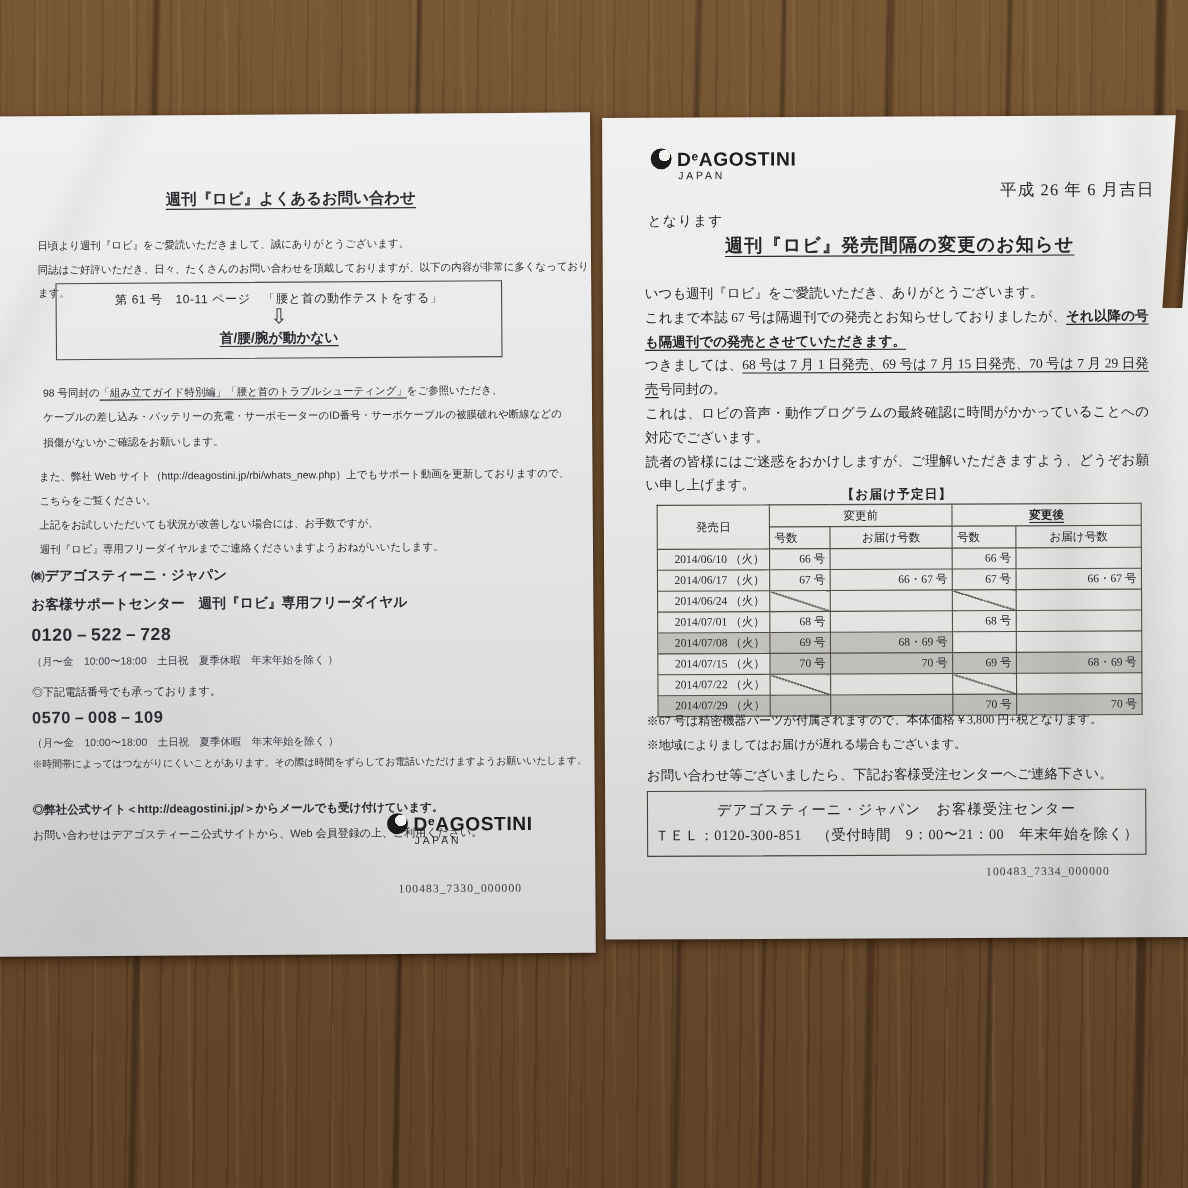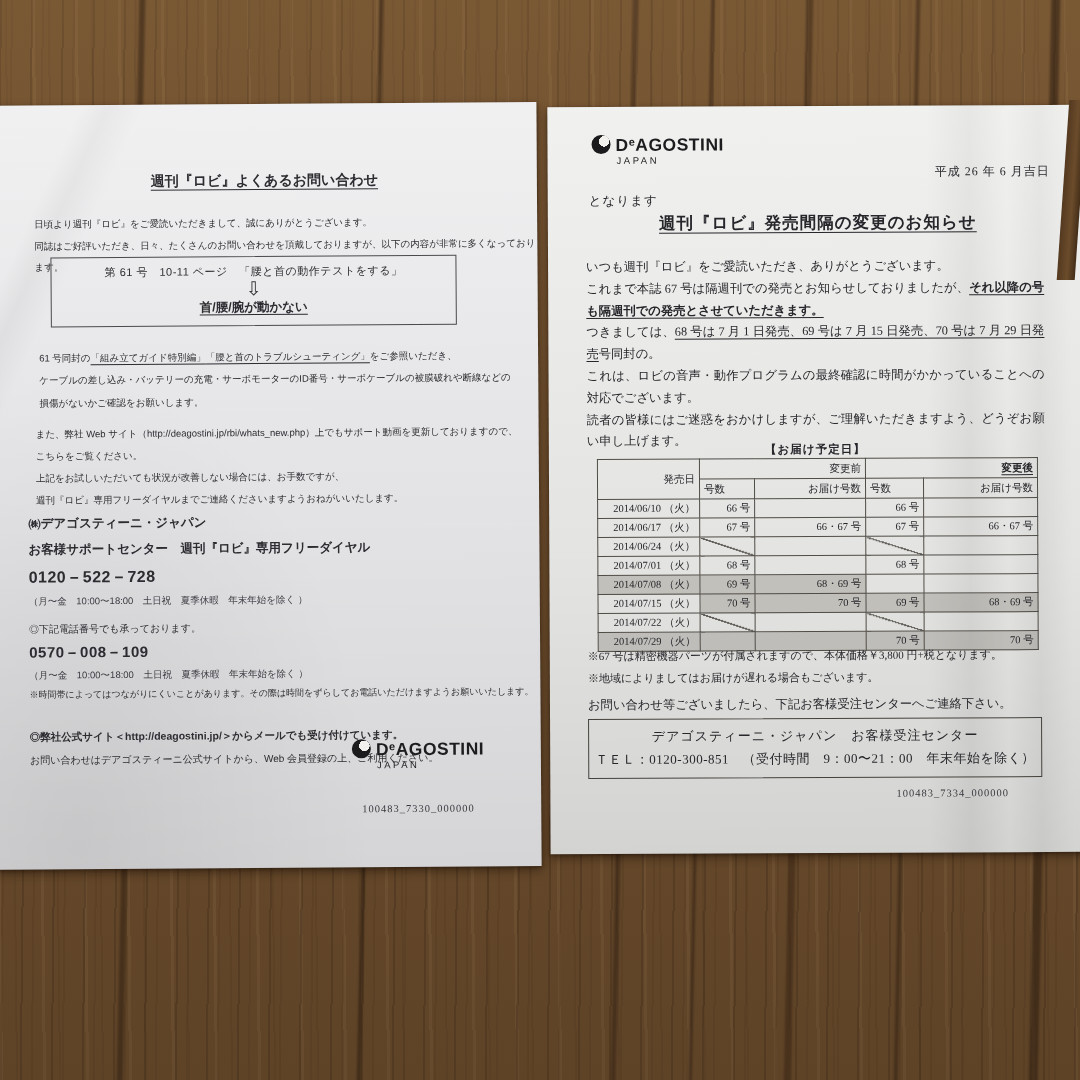--- a/index.html
+++ b/index.html
@@ -62,29 +62,29 @@
   .logo .brandline{white-space:nowrap;font-weight:bold;color:#1d1d1f;}
   .logo .globe{display:inline-block;width:19px;height:19px;border-radius:50%;
     background:radial-gradient(circle at 66% 34%, #f2f1ee 0 29%, #1b1b1d 30%);
     vertical-align:-3px;margin-right:5px;}
   .logo .bd{font-size:17.5px;letter-spacing:0.5px;}
   .logo .be{font-size:11px;vertical-align:5px;}
   .logo .japan{font-size:9.5px;letter-spacing:2.5px;font-weight:400;padding-left:25px;margin-top:-1px;color:#1d1d1f;}
   .l-logo{top:636px;left:356px;font-family:"Liberation Sans",sans-serif;}
   .r-logo{top:28px;left:44px;font-family:"Liberation Sans",sans-serif;}
   
-  .r-date{top:58px;right:38px;font-size:12px;letter-spacing:1px;}
+  .r-date{top:58px;right:38px;font-size:15px;letter-spacing:1px;}
   .r-salut{top:86px;left:41px;font-size:12.5px;letter-spacing:1px;}
   .r-title{top:106px;left:0;width:100%;font-size:16.5px;font-weight:bold;letter-spacing:1px;}
   .r-title span{text-decoration:underline;text-underline-offset:4px;}
   .r-paras{top:150px;left:38px;width:458px;font-size:12.3px;line-height:21.8px;text-align:justify;}
   .r-caption{top:336px;left:48px;width:437px;font-size:11.5px;font-weight:bold;letter-spacing:1px;}
   .r-table{top:352px;left:48px;border-collapse:collapse;font-size:10.5px;color:#26262b;}
   .r-table th,.r-table td{border:1px solid #504c46;padding:0 4px;height:18px;font-weight:normal;text-align:right;}
-  .r-table thead th{height:19px;}
+  .r-table thead th{text-align:center;height:19px;}
   .r-table .cdate{width:93px;border-radius:19px;}
   .r-table .cgo1{width:46px;}
   .r-table .cdel1{width:102px;}
   .r-table .cgo2{width:49px;}
   .r-table .cdel2{width:105px;}
   .r-table .shade{background:rgba(118,112,104,0.30);}
   .r-table .diag{background-image:linear-gradient(to top right, rgba(0,0,0,0) calc(50% - 0.7px), #63605b calc(50% - 0.7px), #63605b calc(50% + 0.7px), rgba(0,0,0,0) calc(50% + 0.7px));}
   .r-notes{top:538px;left:38px;font-size:11px;line-height:22px;}
   .r-closing{top:590px;left:38px;font-size:12.3px;}
   .r-contact{top:612px;left:38px;width:452px;border:1.5px solid #45423d;padding:8px 0 9px 0;}
@@ -111,21 +111,21 @@
     <div>同誌はご好評いただき、日々、たくさんのお問い合わせを頂戴しておりますが、以下の内容が非常に多くなっております。</div>
   </div>
 
   <div class="blk l-box c">
     <div class="bl1">第 61 号　10-11 ページ　「腰と首の動作テストをする」</div>
     <div class="arr">⇩</div>
     <div class="bl2 b u">首/腰/腕が動かない</div>
   </div>
 
   <div class="blk l-ref">
-    <div><span>61 号同封の</span><span class="u">「組み立てガイド特別編」</span><span class="u">「腰と首のトラブルシューティング」</span><span>をご参照いただき、</span></div>
+    <div><span>98 号同封の</span><span class="u">「組み立てガイド特別編」</span><span class="u">「腰と首のトラブルシューティング」</span><span>をご参照いただき、</span></div>
     <div>ケーブルの差し込み・バッテリーの充電・サーボモーターのID番号・サーボケーブルの被膜破れや断線などの</div>
     <div>損傷がないかご確認をお願いします。</div>
   </div>
 
   <div class="blk l-web">
     <div>また、弊社 Web サイト（http://deagostini.jp/rbi/whats_new.php）上でもサポート動画を更新しておりますので、</div>
     <div>こちらをご覧ください。</div>
     <div>上記をお試しいただいても状況が改善しない場合には、お手数ですが、</div>
     <div>週刊『ロビ』専用フリーダイヤルまでご連絡くださいますようおねがいいたします。</div>
   </div>

